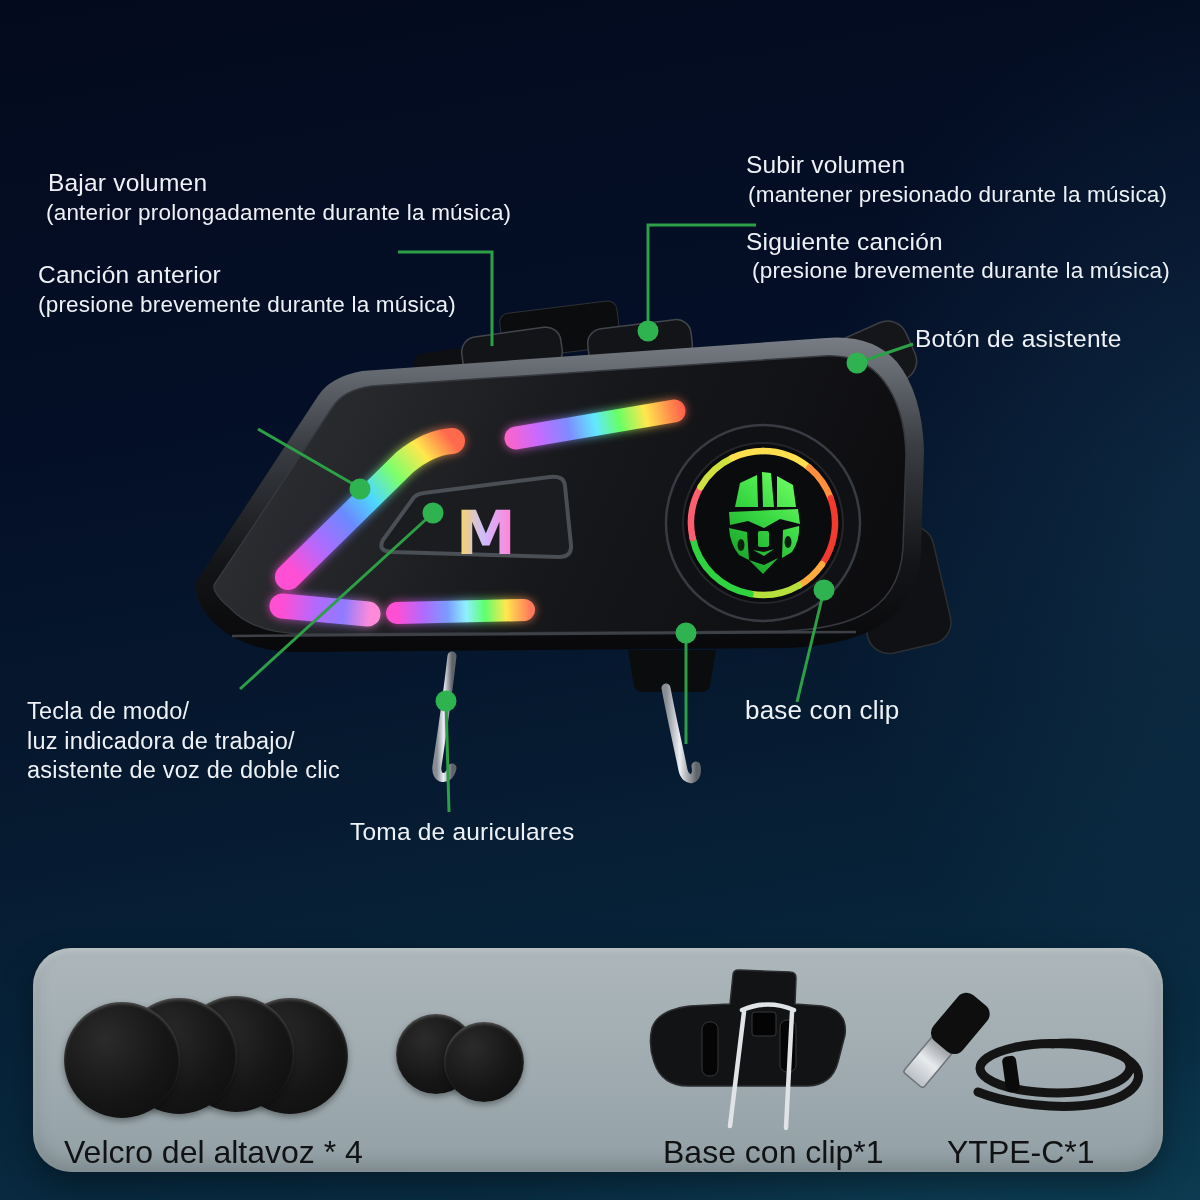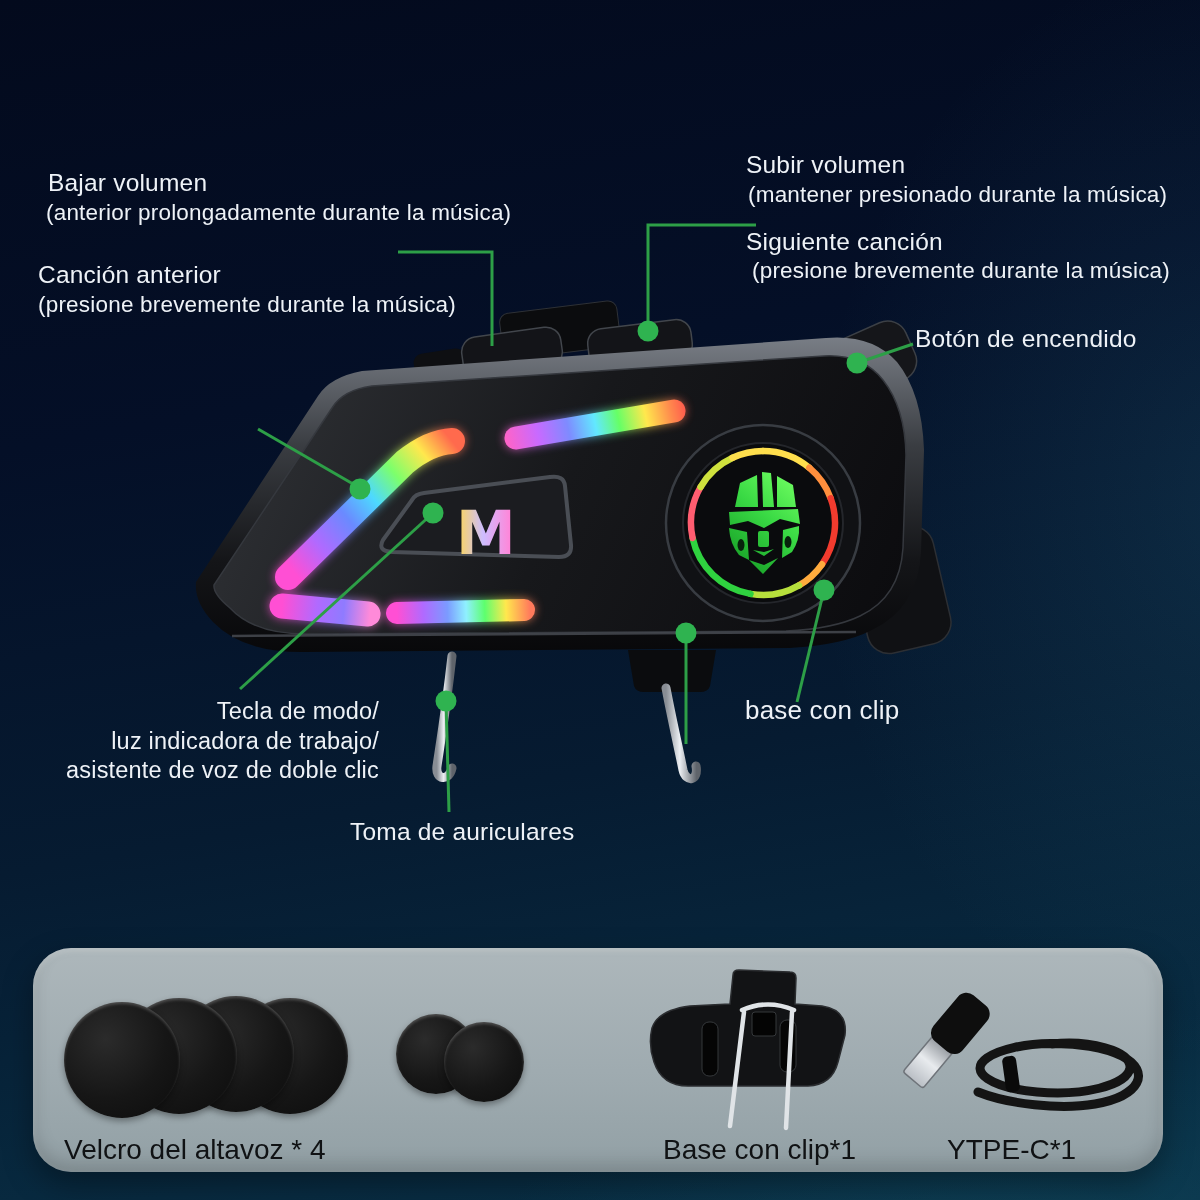--- a/index.html
+++ b/index.html
@@ -7,29 +7,29 @@
     position:relative;width:1200px;height:1200px;overflow:hidden;
     font-family:"Liberation Sans",sans-serif;
     background:
       radial-gradient(700px 900px at 104% 42%, rgba(45,120,150,.20), rgba(45,120,150,0) 62%),
       radial-gradient(900px 500px at 85% 108%, rgba(30,110,130,.25), rgba(30,110,130,0) 60%),
       linear-gradient(170deg,#030a1d 0%,#040f27 32%,#061b31 62%,#093248 100%);
   }
   .lbl{position:absolute;color:#eef2f7;white-space:nowrap;letter-spacing:.2px;}
   .t1{font-size:24.5px;}
   .t2{font-size:22.5px;}
-  .center-block{text-align:right;font-size:23.5px;line-height:29.5px;}
+  .center-block{text-align:left;font-size:23.5px;line-height:29.5px;}
   svg.art{position:absolute;left:0;top:0;}
   .panel{
     position:absolute;left:33px;top:948px;width:1130px;height:224px;
     border-radius:38px;
     background:linear-gradient(180deg,#adb7bb 0%,#9fabb0 55%,#92a0a5 100%);
     box-shadow:inset 0 -8px 18px rgba(0,0,0,.16), inset 0 3px 6px rgba(255,255,255,.25), 0 12px 30px rgba(0,0,0,.35);
   }
-  .plabel{position:absolute;top:1134px;color:#101214;font-size:28px;white-space:nowrap;}
+  .plabel{position:absolute;top:1134px;color:#101214;font-size:32px;white-space:nowrap;}
   .pad{position:absolute;border-radius:50%;
     background:radial-gradient(circle at 36% 32%, #2b2b2b 0%, #161616 55%, #0c0c0c 100%);
     box-shadow:inset 0 2px 3px rgba(255,255,255,.22), 0 3px 6px rgba(0,0,0,.35);}
 </style>
 </head>
 <body>
 
 <div class="stage">
 
   <div class="panel"></div>
@@ -231,21 +231,21 @@
 
   <div class="lbl t1" style="left:38px;top:261px">Canción anterior</div>
   <div class="lbl t2" style="left:38px;top:292px">(presione brevemente durante la música)</div>
 
   <div class="lbl t1" style="left:746px;top:151px">Subir volumen</div>
   <div class="lbl t2" style="left:748px;top:182px">(mantener presionado durante la música)</div>
 
   <div class="lbl t1" style="left:746px;top:228px">Siguiente canción</div>
   <div class="lbl t2" style="left:752px;top:258px">(presione brevemente durante la música)</div>
 
-  <div class="lbl t1" style="left:915px;top:325px">Botón de encendido</div>
+  <div class="lbl t1" style="left:915px;top:325px">Botón de asistente</div>
 
 
   <div class="lbl center-block" style="left:27px;top:697px;width:352px">
     <div>Tecla de modo/</div>
     <div>luz indicadora de trabajo/</div>
     <div>asistente de voz de doble clic</div>
   </div>
 
   <div class="lbl t1" style="left:350px;top:818px">Toma de auriculares</div>
   <div class="lbl" style="left:745px;top:695px;font-size:26px">base con clip</div>

